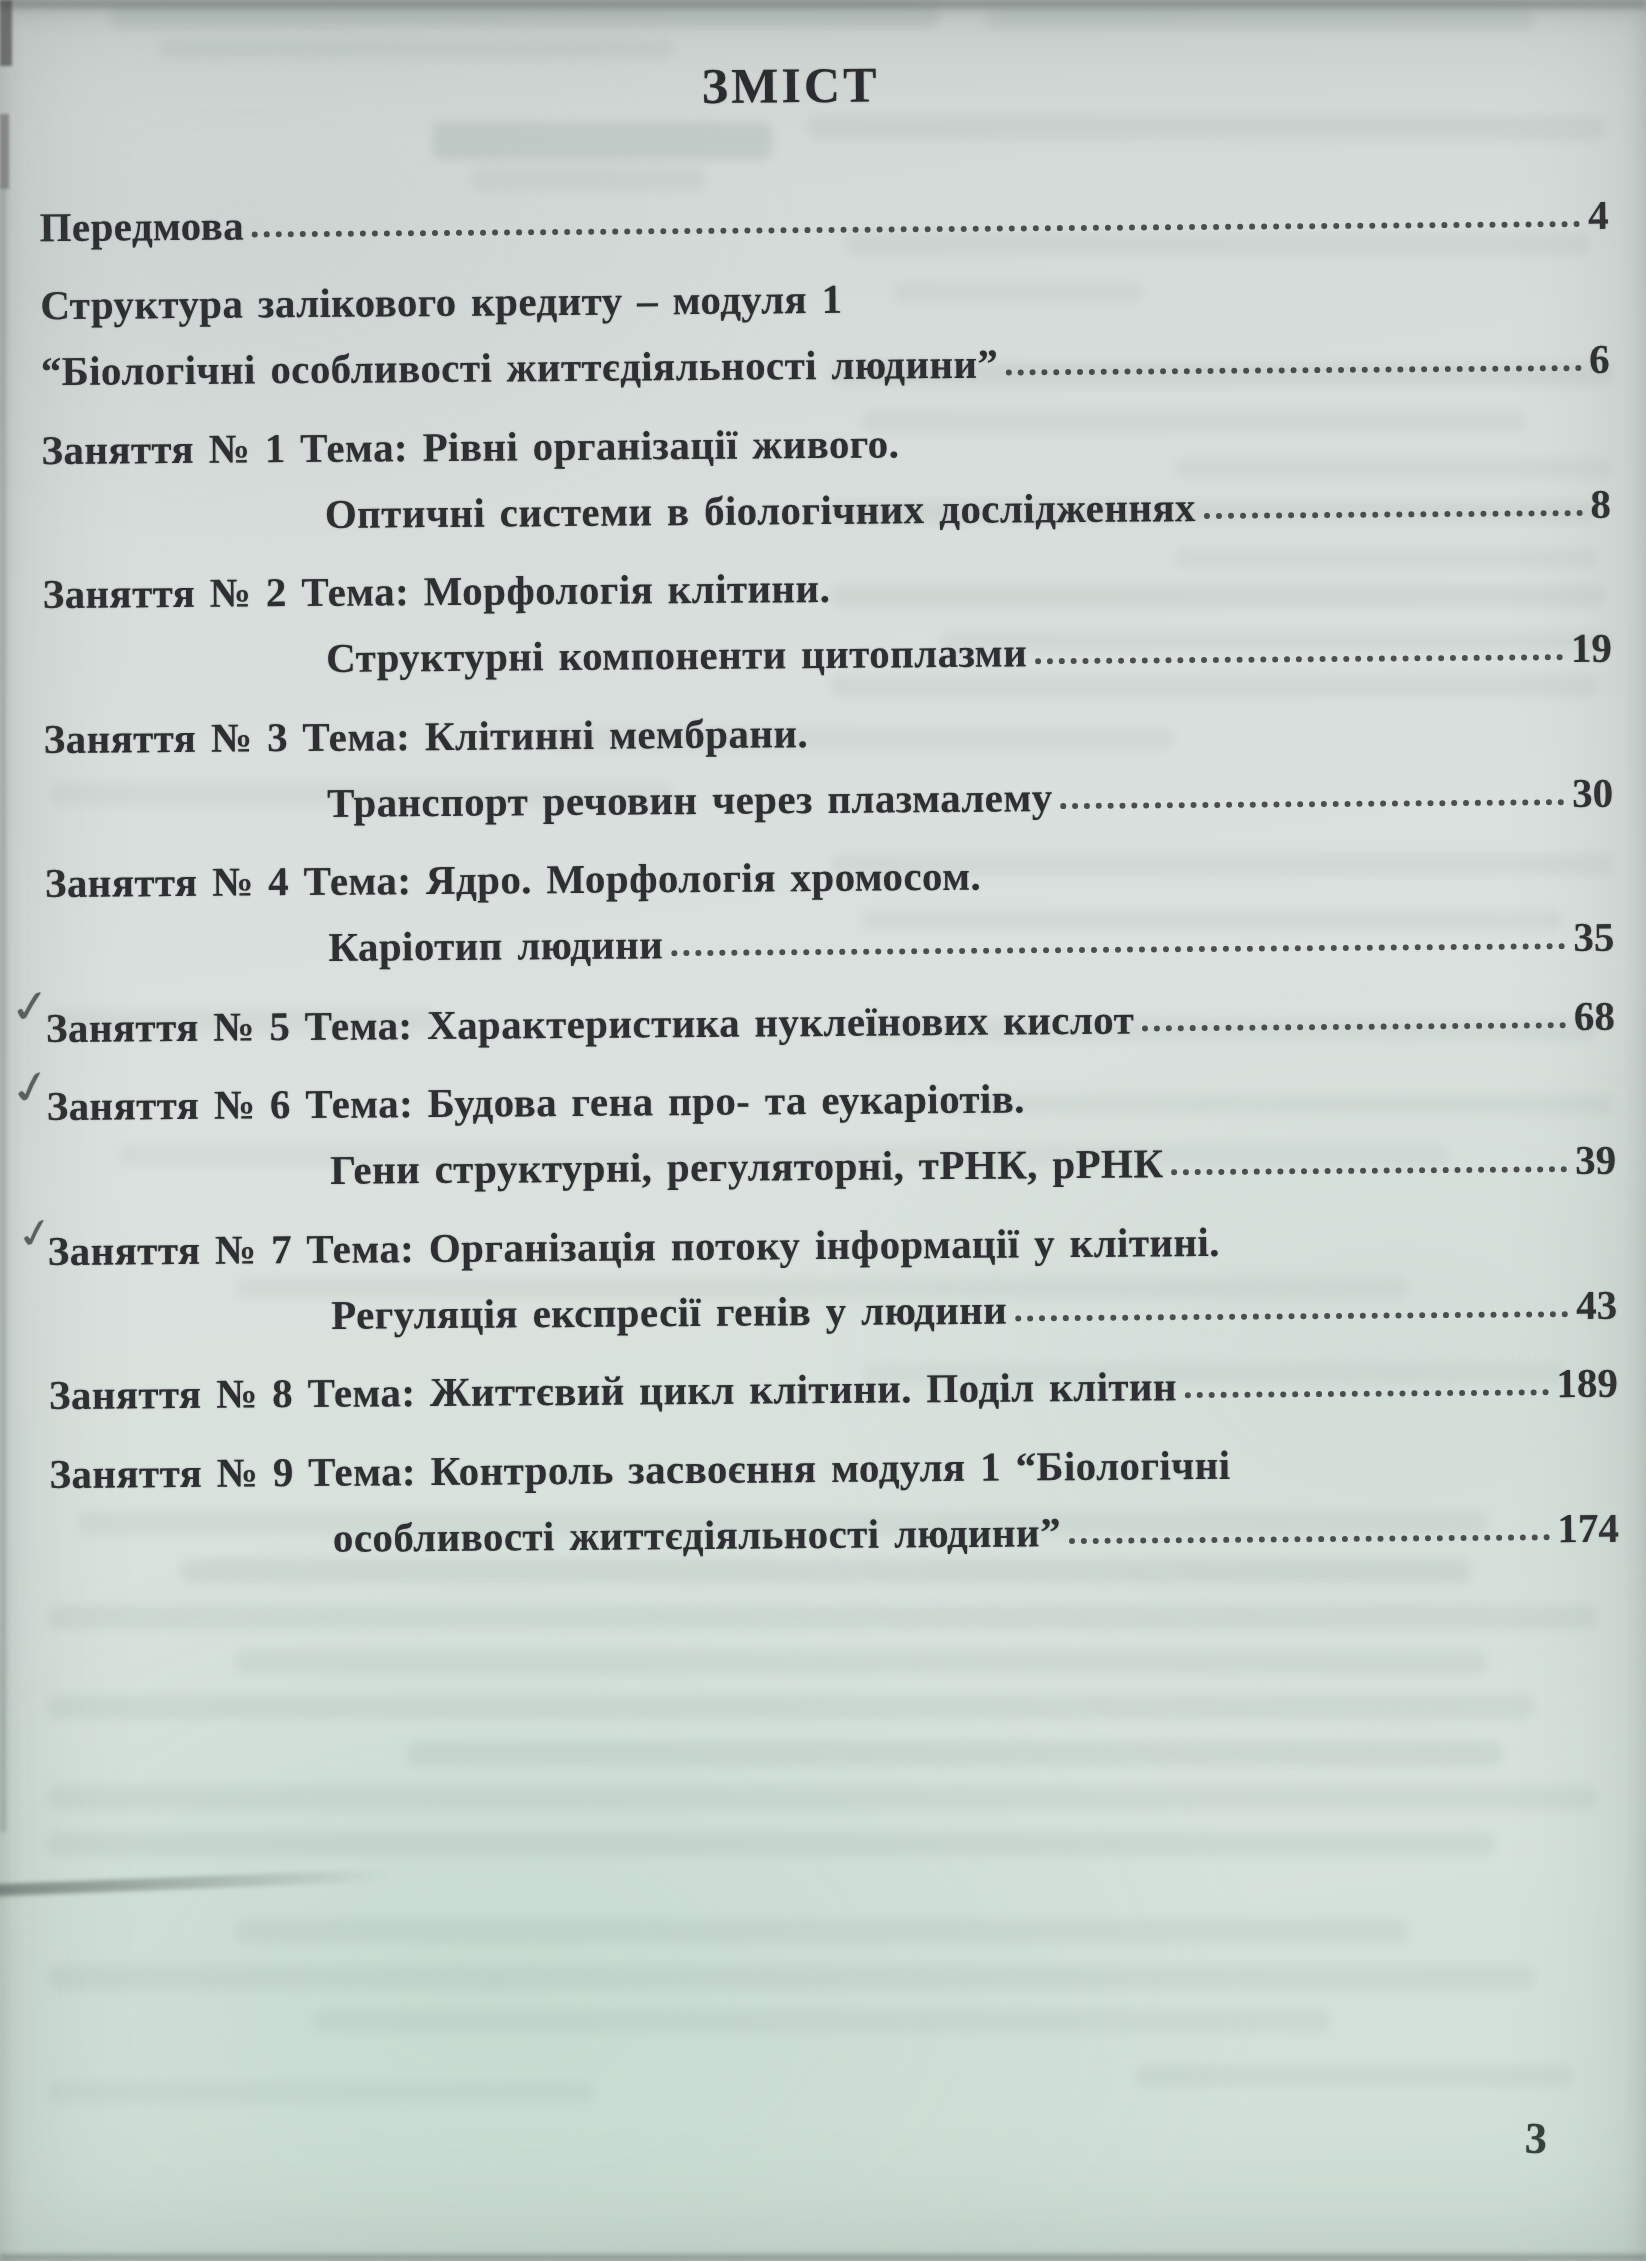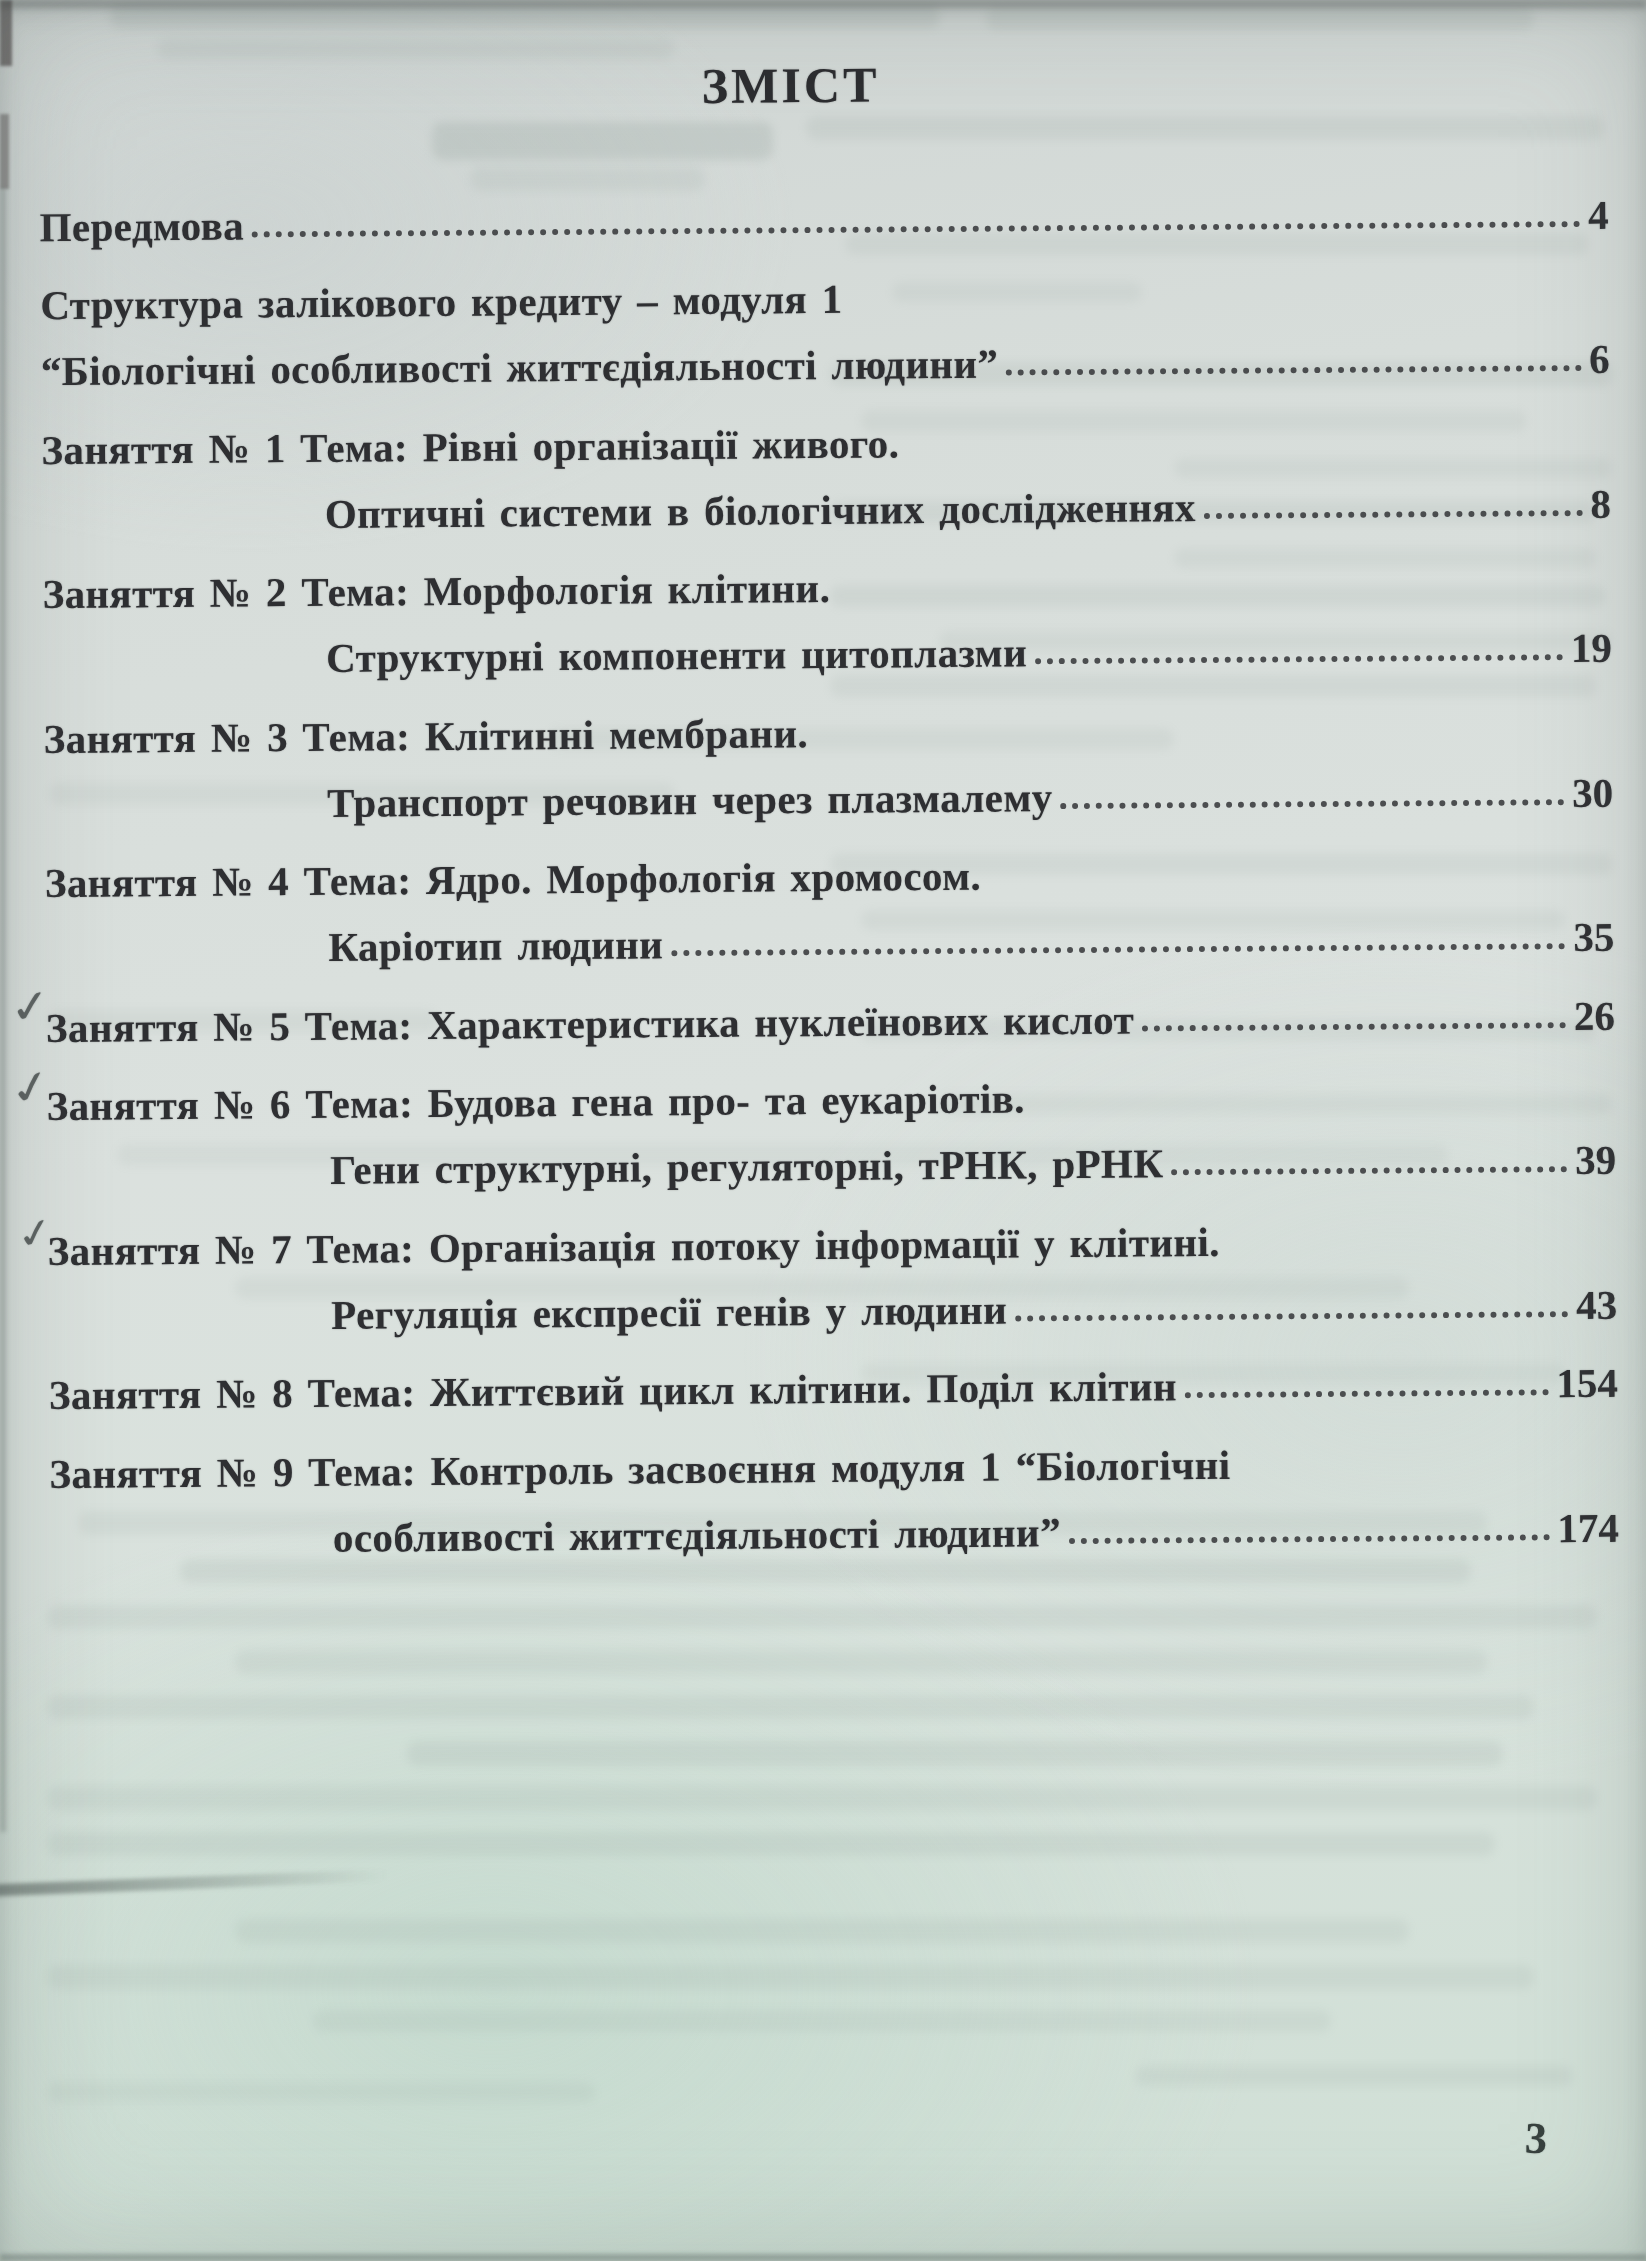--- a/index.html
+++ b/index.html
@@ -156,21 +156,21 @@
           <span class="ttext">Каріотип людини</span>
           <div class="leader"></div>
           <span class="pnum">35</span>
         </div>
       </div>
       <div class="entry">
         <span class="check">✓</span>
         <div class="tline">
           <span class="ttext">Заняття № 5 Тема: Характеристика нуклеїнових кислот</span>
           <div class="leader"></div>
-          <span class="pnum">26</span>
+          <span class="pnum">68</span>
         </div>
       </div>
       <div class="entry">
         <span class="check">✓</span>
         <div class="tline">
           <span class="ttext">Заняття № 6 Тема: Будова гена про- та еукаріотів.</span>
         </div>
         <div class="tline indent">
           <span class="ttext">Гени структурні, регуляторні, тРНК, рРНК</span>
           <div class="leader"></div>
@@ -185,21 +185,21 @@
         <div class="tline indent">
           <span class="ttext">Регуляція експресії генів у людини</span>
           <div class="leader"></div>
           <span class="pnum">43</span>
         </div>
       </div>
       <div class="entry">
         <div class="tline">
           <span class="ttext">Заняття № 8 Тема: Життєвий цикл клітини. Поділ клітин</span>
           <div class="leader"></div>
-          <span class="pnum">154</span>
+          <span class="pnum">189</span>
         </div>
       </div>
       <div class="entry">
         <div class="tline">
           <span class="ttext">Заняття № 9 Тема: Контроль засвоєння  модуля 1 “Біологічні</span>
         </div>
         <div class="tline indent">
           <span class="ttext">особливості життєдіяльності людини”</span>
           <div class="leader"></div>
           <span class="pnum">174</span>

